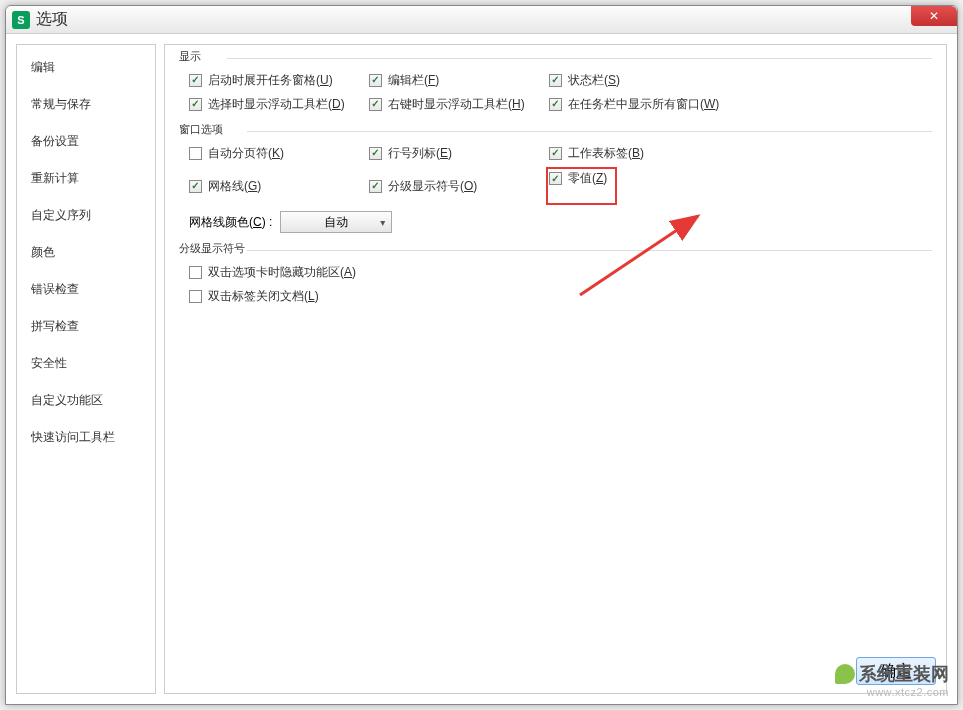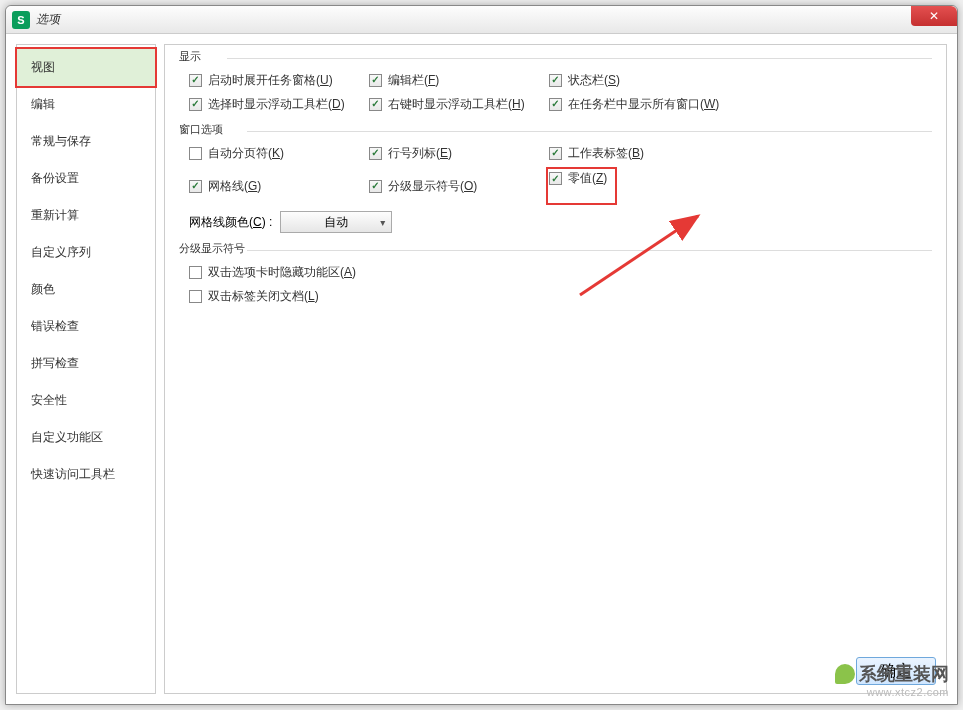--- a/index.html
+++ b/index.html
@@ -46,23 +46,22 @@
       border-radius: 3px;
       display: flex;
       align-items: center;
       justify-content: center;
       color: #fff;
       font-weight: bold;
       font-size: 11px;
       margin-right: 6px;
     }
     .title-text {
-      font-size: 12px;
+      font-size: 16px;
       color: #333;
-      font-style: italic;
     }
     .close-btn {
       position: absolute;
       right: 0;
       top: 0;
       width: 46px;
       height: 20px;
       background: linear-gradient(to bottom, #e45050, #c53030);
       border-radius: 0 6px 0 4px;
       display: flex;
@@ -262,21 +261,20 @@
   <div class="titlebar">
     <div class="app-icon">S</div>
     <div class="title-text">选项</div>
     <div class="close-btn">
       <span>✕</span>
     </div>
   </div>
 
   <div class="content">
     <div class="sidebar">
-      <div class="sidebar-item selected"><span>视图</span></div>
       <div class="sidebar-item"><span>编辑</span></div>
       <div class="sidebar-item"><span>常规与保存</span></div>
       <div class="sidebar-item"><span>备份设置</span></div>
       <div class="sidebar-item"><span>重新计算</span></div>
       <div class="sidebar-item"><span>自定义序列</span></div>
       <div class="sidebar-item"><span>颜色</span></div>
       <div class="sidebar-item"><span>错误检查</span></div>
       <div class="sidebar-item"><span>拼写检查</span></div>
       <div class="sidebar-item"><span>安全性</span></div>
       <div class="sidebar-item"><span>自定义功能区</span></div>

